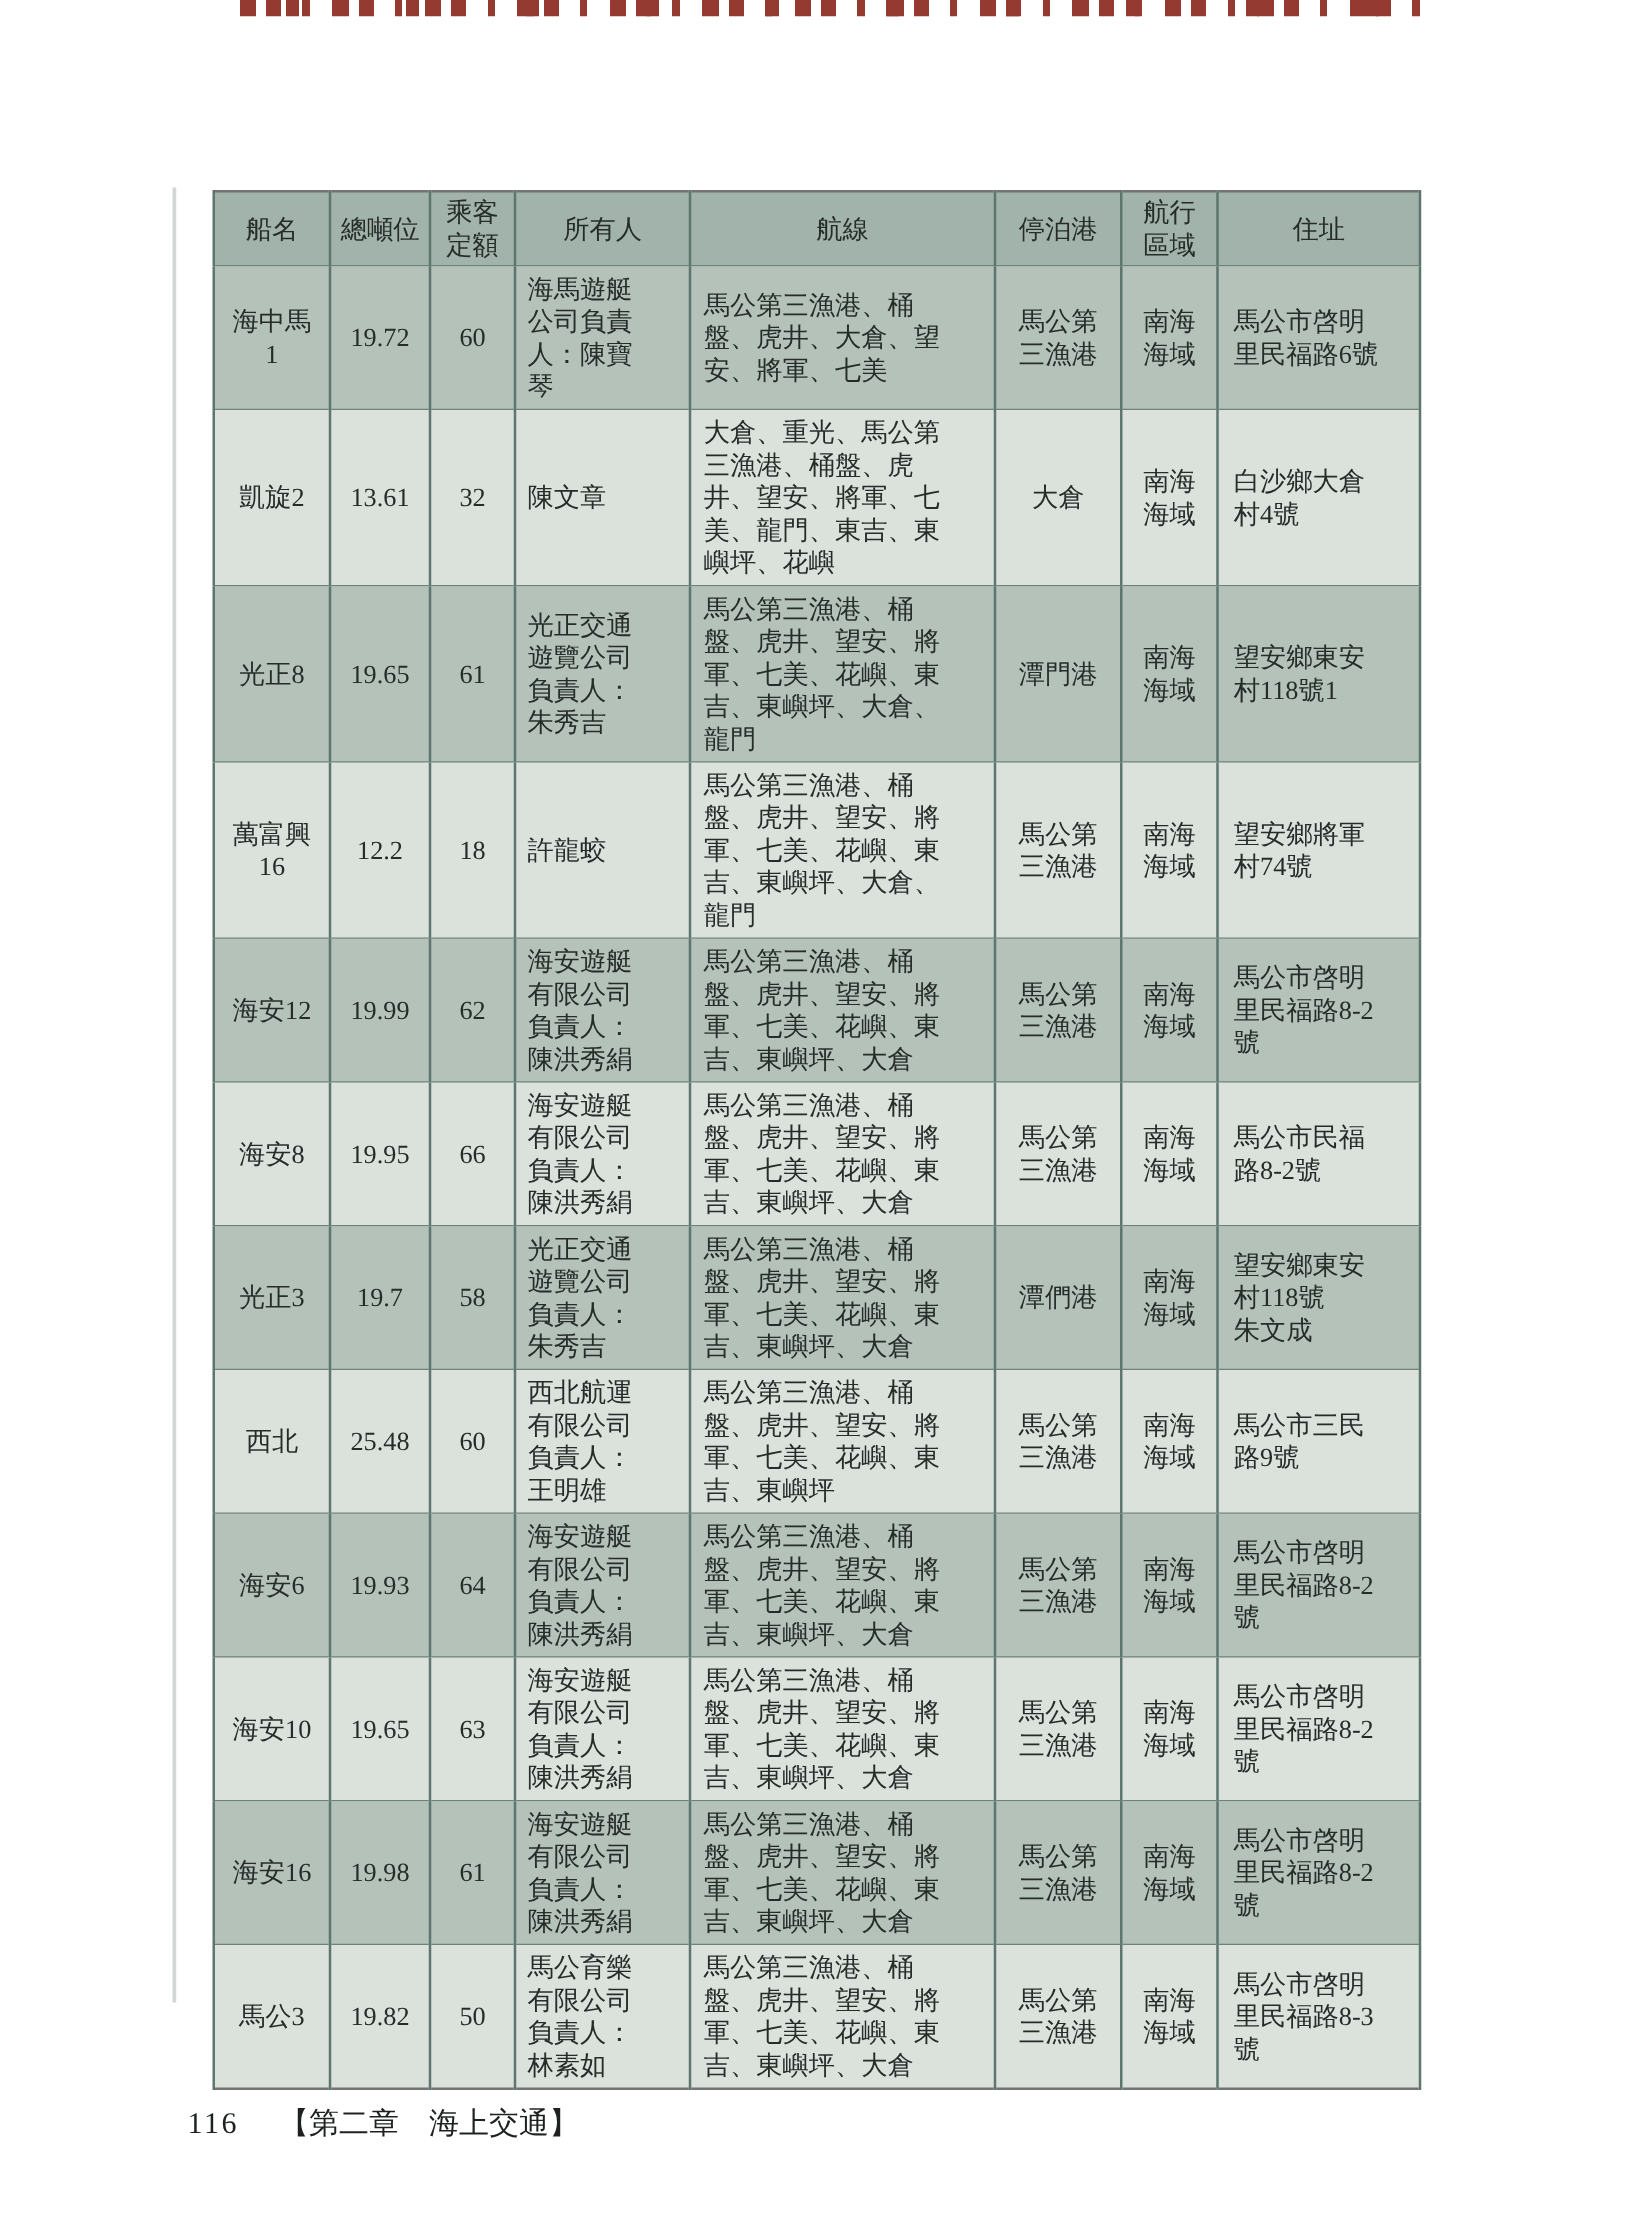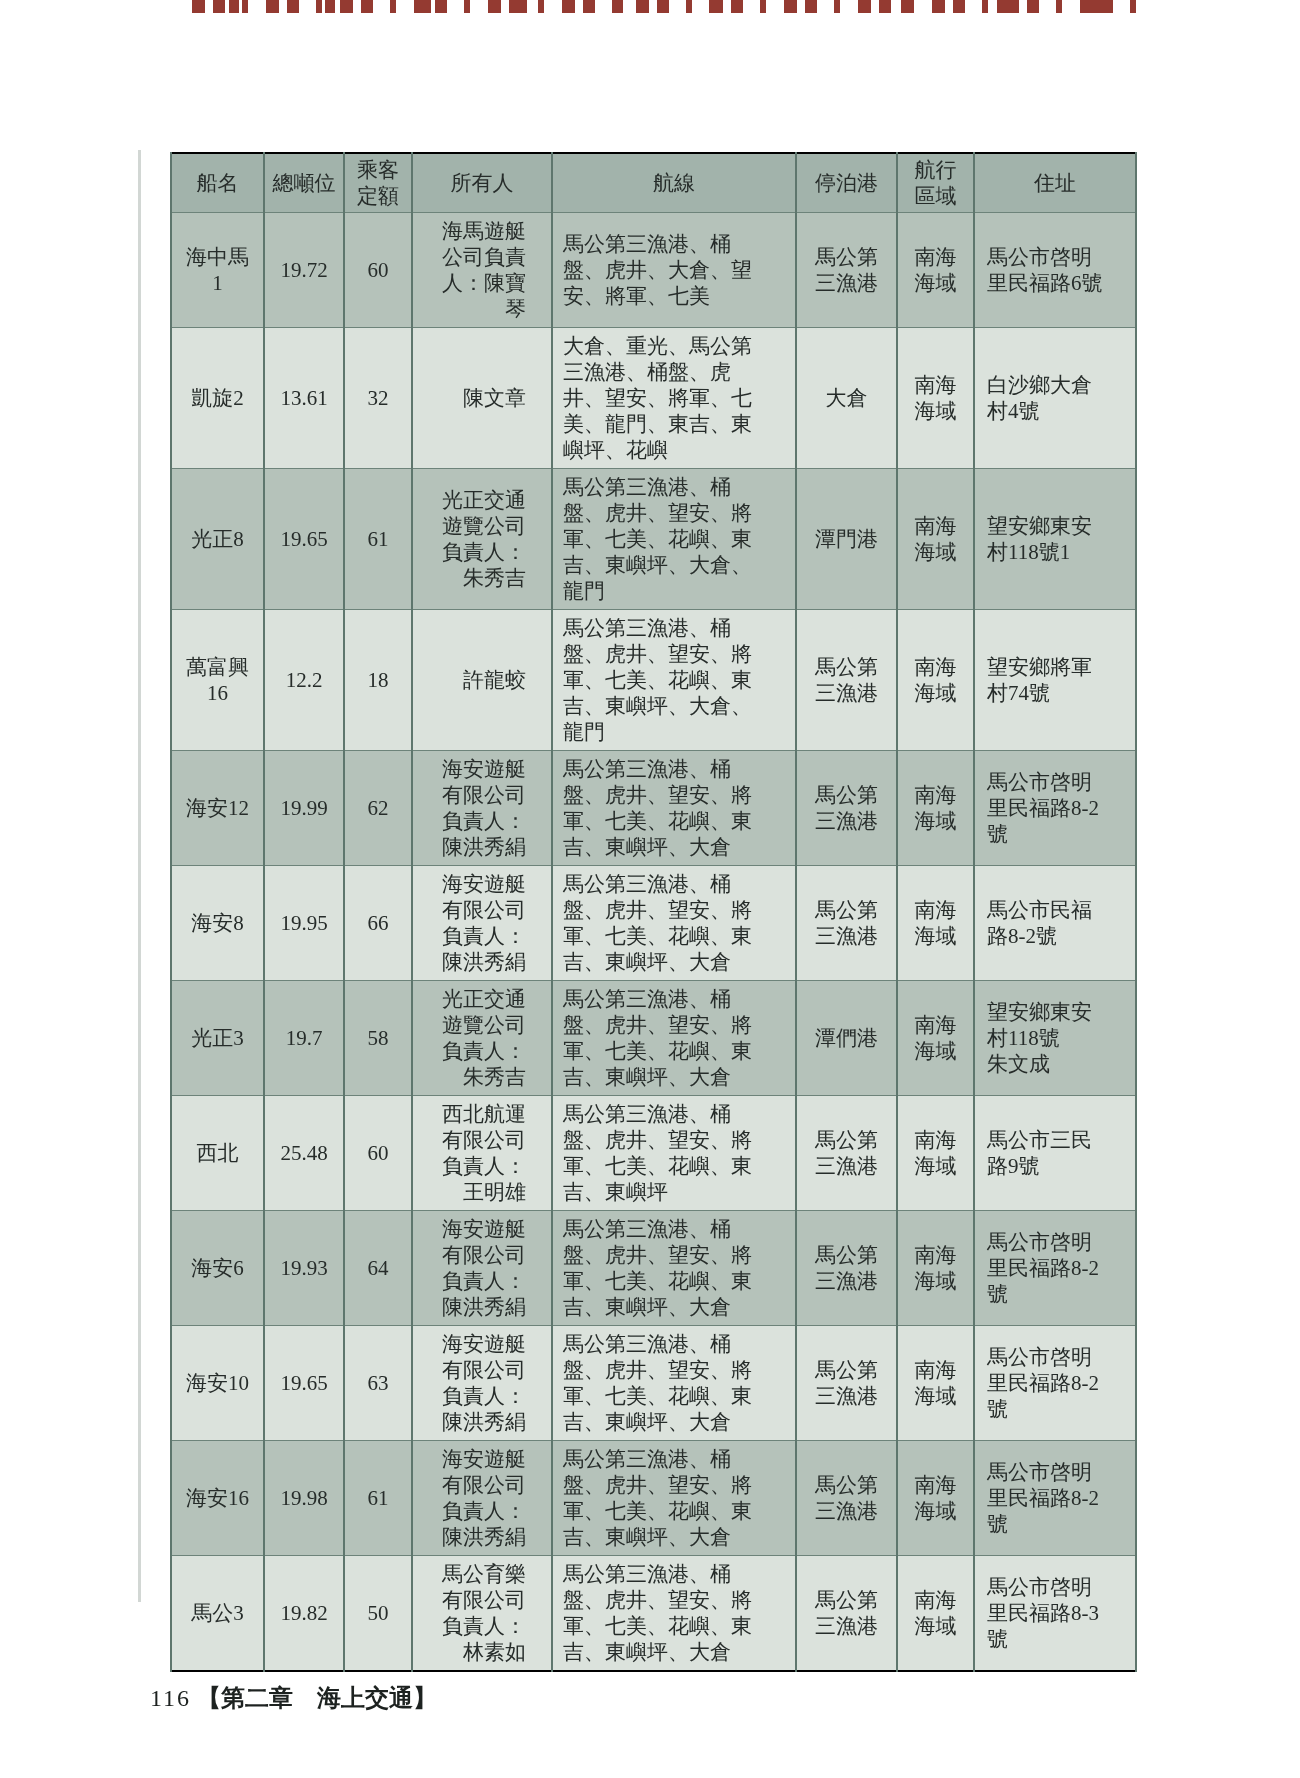--- a/index.html
+++ b/index.html
@@ -21,35 +21,35 @@
     position:absolute;top:152px;left:170px;width:965px;
     border-collapse:collapse;table-layout:fixed;
     line-break:strict;
   }
   table.vessels th, table.vessels td{
     border-left:2px solid #5e766d;border-right:2px solid #5e766d;
     border-top:1px solid #6d837a;border-bottom:1px solid #6d837a;
     white-space:pre-line;vertical-align:middle;
     font-size:21px;line-height:26px;font-weight:normal;
   }
-  table.vessels{border:2px solid #000000;}
+  table.vessels{border:2px solid #737373;}
   thead th{
     background:#a2b3ab;text-align:center;font-size:22px;line-height:25px;padding:3px 2px;
   }
   tbody tr:nth-child(odd){background:#b5c2ba;}
   tbody tr:nth-child(even){background:#dbe2dc;}
   td.c-center{text-align:center;padding:5px 2px;}
-  td.c-owner{text-align:right;padding:5px 25px 5px 9px;margin-left:27px;}
+  td.c-owner{text-align:left;padding:5px 25px 5px 9px;margin-left:27px;}
   td.c-route{text-align:left;padding:5px 26px 5px 10px;}
   td.c-addr{text-align:left;padding:5px 32px 5px 12px;margin-left:40px;}
   .footer{
     position:absolute;left:150px;top:1682px;font-size:24px;color:#1d2220;
   }
   .footer .pgnum{letter-spacing:2px;margin-top:38px;}
-  .footer .chapter{font-weight:bold;}
+  .footer .chapter{font-weight:normal;margin-left:26px;}
 </style>
 </head>
 <body>
 
 <div class="top-ornament"></div>
 <div class="gutter-line"></div>
 
 <table class="vessels">
   <colgroup>
     <col style="width:93px">

